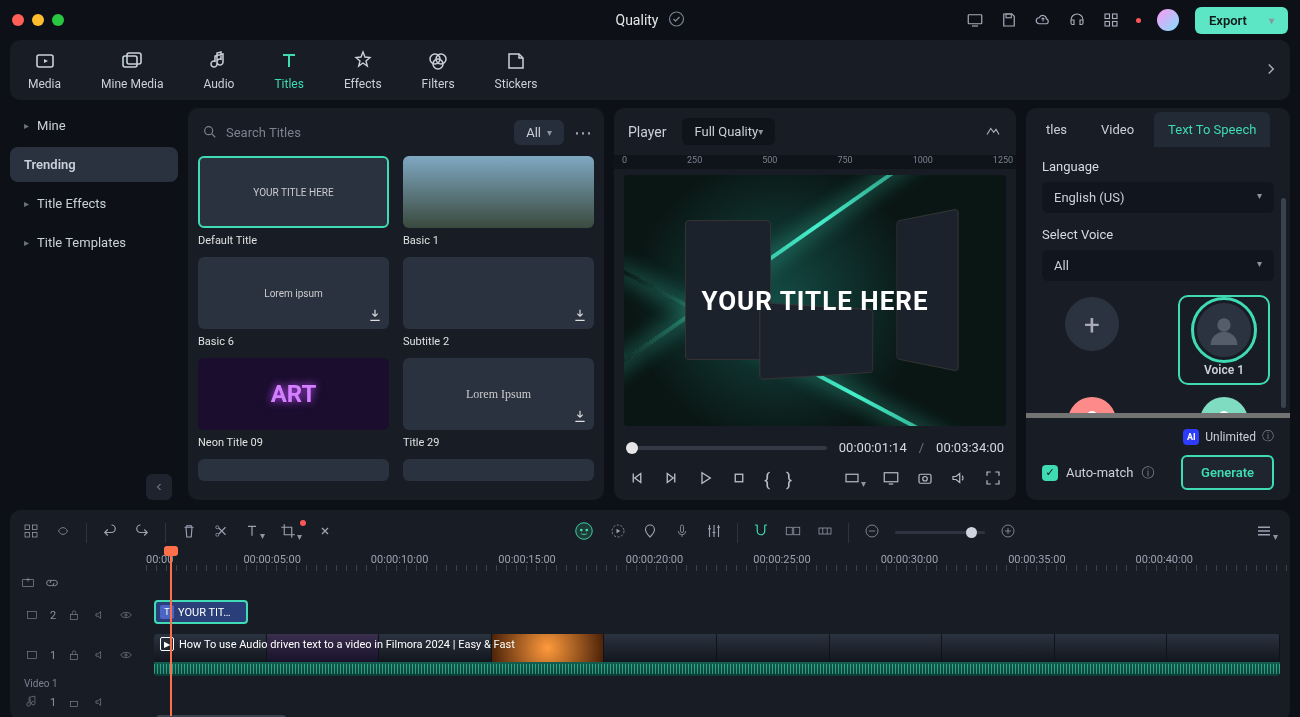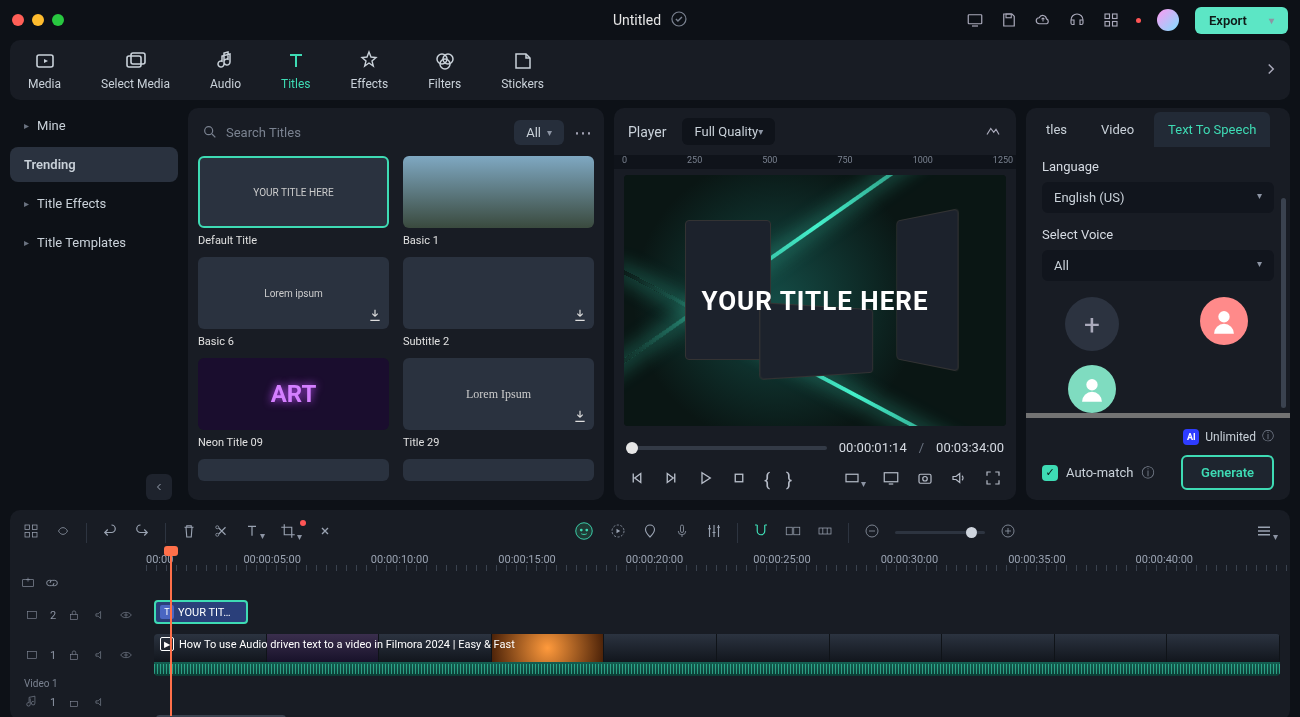--- a/index.html
+++ b/index.html
@@ -145,21 +145,21 @@
 </head>
 <body>
 
 <div class="titlebar">
   <div class="traffic-lights">
     <div class="traffic-light tl-red"></div>
     <div class="traffic-light tl-yellow"></div>
     <div class="traffic-light tl-green"></div>
   </div>
   <div class="title-center">
-    <span>Untitled</span>
+    <span>Quality</span>
     <span>
       <svg width="16" height="16" viewBox="0 0 16 16">
           <circle cx="8" cy="8" r="7" fill="none" stroke="#7a8290" stroke-width="1.2"></circle>
           <path d="M5 8l2 2 4-4" fill="none" stroke="#7a8290" stroke-width="1.4"></path>
         </svg>
     </span>
   </div>
   <div class="title-right">
     <span class="title-icon"><svg viewBox="0 0 24 24">
           <rect x="3" y="5" width="18" height="12" rx="1" fill="none" stroke="currentColor" stroke-width="1.6"></rect>
@@ -197,21 +197,21 @@
         <rect x="4" y="6" width="16" height="12" rx="2" fill="none" stroke="currentColor" stroke-width="1.6"></rect>
         <path d="M11 10l4 2-4 2z"></path>
       </svg>
       <span class="tool-label">Media</span>
     </div>
   <div class="tool-item">
       <svg viewBox="0 0 24 24">
         <rect x="3" y="7" width="14" height="11" rx="2" fill="none" stroke="currentColor" stroke-width="1.6"></rect>
         <rect x="7" y="4" width="14" height="11" rx="2" fill="none" stroke="currentColor" stroke-width="1.6"></rect>
       </svg>
-      <span class="tool-label">Select Media</span>
+      <span class="tool-label">Mine Media</span>
     </div>
   <div class="tool-item">
       <svg viewBox="0 0 24 24">
         <path d="M10 5v10a3 3 0 11-2-2.8V7l8-2v8a3 3 0 11-2-2.8V3l-4 1z" fill="none" stroke="currentColor" stroke-width="1.5"></path>
       </svg>
       <span class="tool-label">Audio</span>
     </div>
   <div class="tool-item active">
       <svg viewBox="0 0 24 24">
         <path d="M6 6h12M12 6v12" stroke="currentColor" stroke-width="2" fill="none"></path>
@@ -422,20 +422,29 @@
         </div>
       <div class="field-label">Select Voice</div>
       <div class="field-select">
           <span>All</span>
           <span class="chev">▾</span>
         </div>
 
       <div class="voice-grid">
         <div class="voice-card">
           <div class="voice-circle add">+</div>
+        </div>
+        <div class="voice-card selected">
+          <div class="voice-circle">
+              <svg width="40" height="40" viewBox="0 0 24 24">
+                <circle cx="12" cy="9" r="4" fill="#555d6b"></circle>
+                <path d="M4 21a8 8 0 0116 0" fill="#555d6b"></path>
+              </svg>
+            </div>
+          <div class="voice-name">Voice 1</div>
         </div>
         <div class="voice-card">
           <div class="voice-avatar" style="background:#ff8a8a;display:flex;align-items:center;justify-content:center;">
               <svg width="34" height="34" viewBox="0 0 24 24">
                 <circle cx="12" cy="9" r="4" fill="#fff"></circle>
                 <path d="M5 21a7 7 0 0114 0" fill="#fff"></path>
               </svg>
             </div>
 
         </div>

